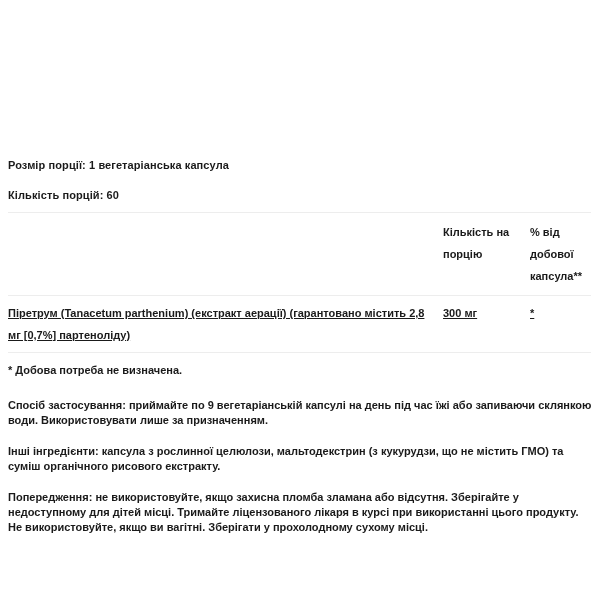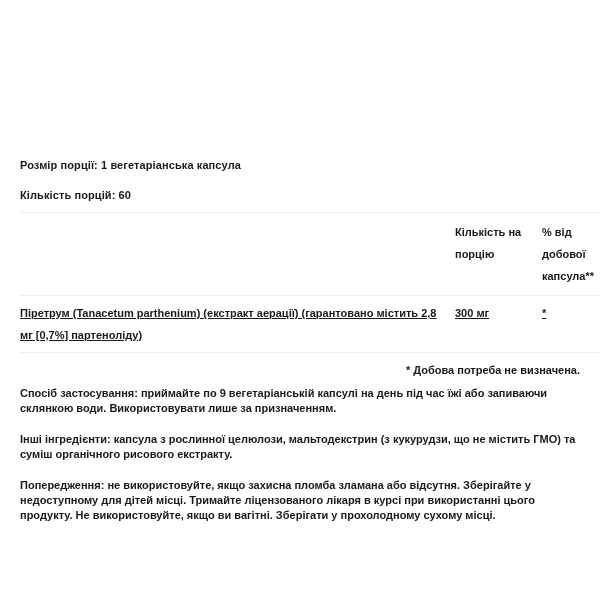--- a/index.html
+++ b/index.html
@@ -15,21 +15,21 @@
     font-family: "Liberation Sans", "DejaVu Sans", sans-serif;
     color: #1a1a1a;
     -webkit-font-smoothing: antialiased;
   }
 
   .page {
     position: relative;
     width: 600px;
     height: 600px;
     box-sizing: border-box;
-    padding: 0 20px;
+    padding: 0 8px;
   }
 
   
   .serving-block {
     padding-top: 158px;
   }
   .serving-line {
     font-size: 11px;
     line-height: 14px;
     font-weight: 700;
@@ -99,22 +99,21 @@
   }
   .note {
     font-size: 11px;
     line-height: 15px;
     font-weight: 700;
     color: #1a1a1a;
     margin: 0 0 16px 0;
     max-width: 588px;
   }
   .note.tight {
-    margin-bottom: 8px;
-    text-align: right;
+    margin-bottom: 20px;
   }
   .note:last-child {
     margin-bottom: 15px;
   }
 </style>
 </head>
 <body>
 
 <div class="page">
 

